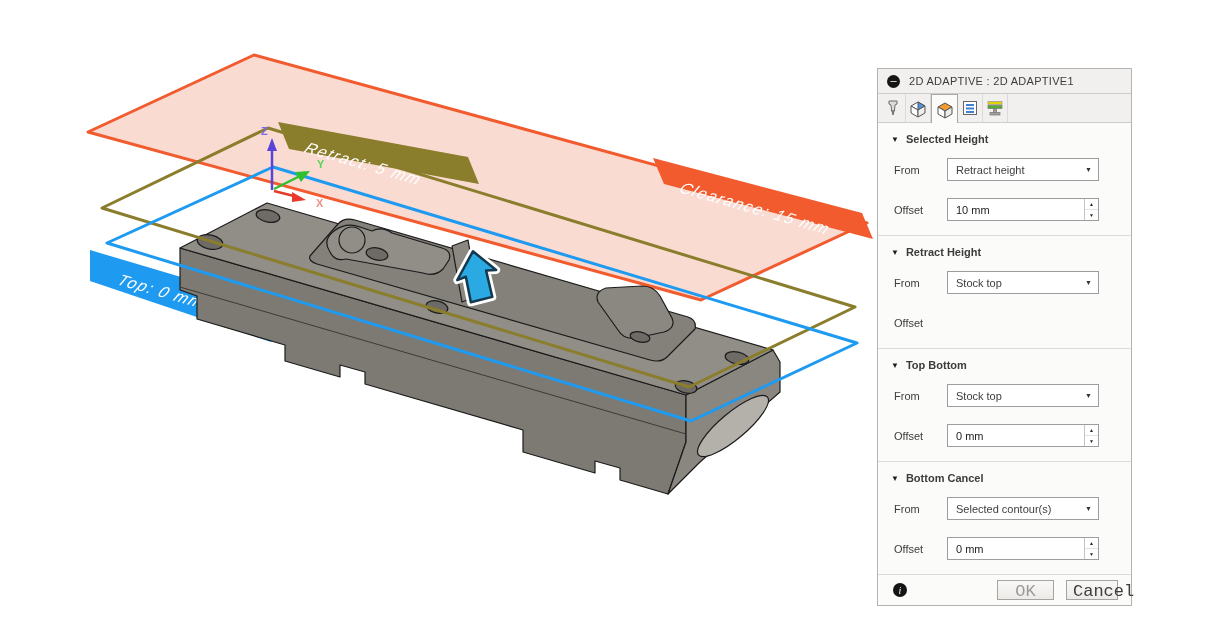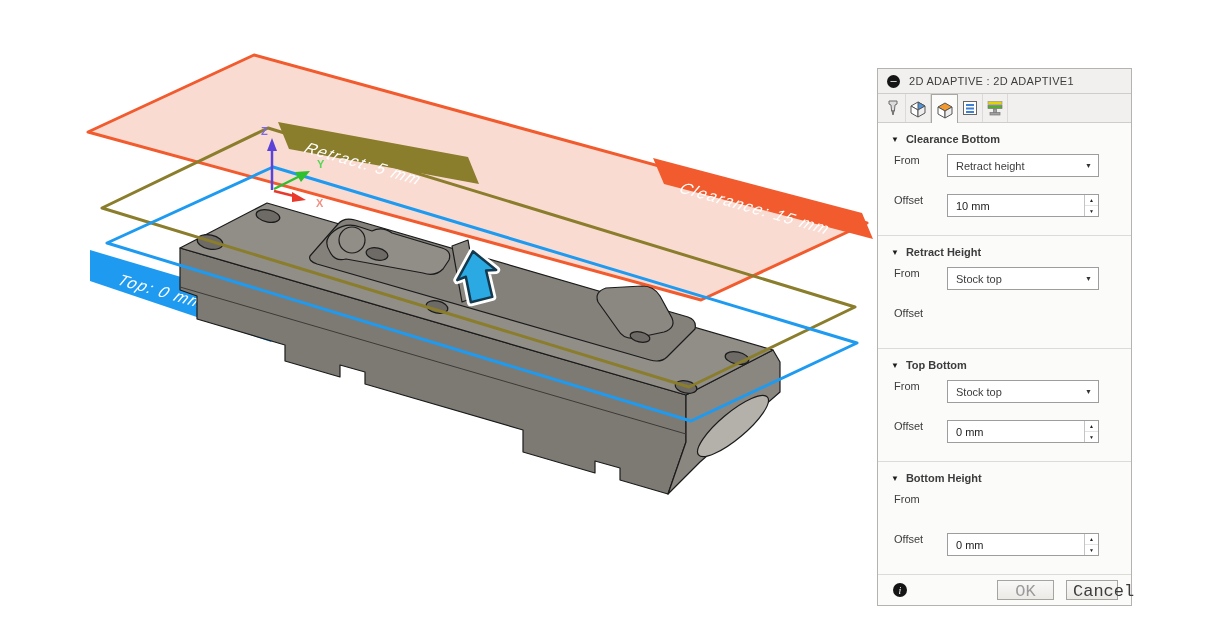--- a/index.html
+++ b/index.html
@@ -22,21 +22,21 @@
   .tabs{height:28px;background:#f1f0ee;border-bottom:1px solid #cfcdc9;display:flex;
          align-items:stretch;padding-left:3px;}
   .tab{width:25px;display:flex;align-items:center;justify-content:center;
          border-right:1px solid #dcdad6;cursor:pointer;box-sizing:border-box;}
   .tab.selected{width:27px;background:#fbfbfa;border:1px solid #a9a7a3;border-bottom:none;
          margin-bottom:-1px;}
   .section{padding:8px 0 10px 0;}
   .sec-title{display:flex;align-items:center;gap:7px;padding:2px 0 9px 13px;font-weight:bold;
          cursor:pointer;}
   .caret{font-size:8px;color:#1c1c1c;}
-  .row{display:flex;height:31px;margin-bottom:9px;padding-left:16px;}
+  .row{display:flex;align-items:center;height:31px;margin-bottom:9px;padding-left:16px;}
   .row:last-child{margin-bottom:0;}
   .row-label{width:53px;}
   .field{width:152px;height:23px;border:1px solid #9d9d9d;background:#fff;display:flex;
          align-items:center;box-sizing:border-box;position:relative;}
   .dropdown{justify-content:space-between;padding:0 6px 0 8px;cursor:pointer;}
   .dd-caret{font-size:7px;color:#333;}
   .spin-input{border:none;outline:none;width:126px;height:19px;font-size:11px;color:#222;
          font-family:"Liberation Sans",sans-serif;padding:0 0 0 8px;background:transparent;}
   .spinner{position:absolute;right:0;top:0;width:13px;height:21px;border-left:1px solid #c4c4c4;
          display:flex;flex-direction:column;}
@@ -181,21 +181,21 @@
           <rect x="3" y="7.5" width="14" height="3" fill="#53ad2e" stroke="#777" stroke-width="0.7"></rect>
           <rect x="8.5" y="11" width="3" height="4.5" fill="#a0a0a0" stroke="#777" stroke-width="0.7"></rect>
           <rect x="5" y="14.5" width="10" height="2.5" fill="#a0a0a0" stroke="#777" stroke-width="0.7"></rect>
         </svg>
       </div>
     </div>
 
     <div class="section">
       <div class="sec-title">
         <span class="caret">▼</span>
-        <span>Clearance Bottom</span>
+        <span>Selected Height</span>
       </div>
       <div class="row">
         <span class="row-label">From</span>
         <div class="field dropdown">
           <span>Retract height</span>
           <span class="dd-caret">▼</span>
         </div>
       </div>
       <div class="row">
         <span class="row-label">Offset</span>
@@ -249,24 +249,28 @@
             <div class="spin-btn">▼</div>
           </div>
         </div>
       </div>
     </div>
     <div class="divider"></div>
 
     <div class="section">
       <div class="sec-title">
         <span class="caret">▼</span>
-        <span>Bottom Height</span>
-      </div>
-      <div class="row">
-        <span class="row-label">From</span>
+        <span>Bottom Cancel</span>
+      </div>
+      <div class="row">
+        <span class="row-label">From</span>
+        <div class="field dropdown">
+          <span>Selected contour(s)</span>
+          <span class="dd-caret">▼</span>
+        </div>
       </div>
       <div class="row">
         <span class="row-label">Offset</span>
         <div class="field">
           <input class="spin-input" value="0 mm" style="">
           <div class="spinner">
             <div class="spin-btn up">▲</div>
             <div class="spin-btn">▼</div>
           </div>
         </div>

